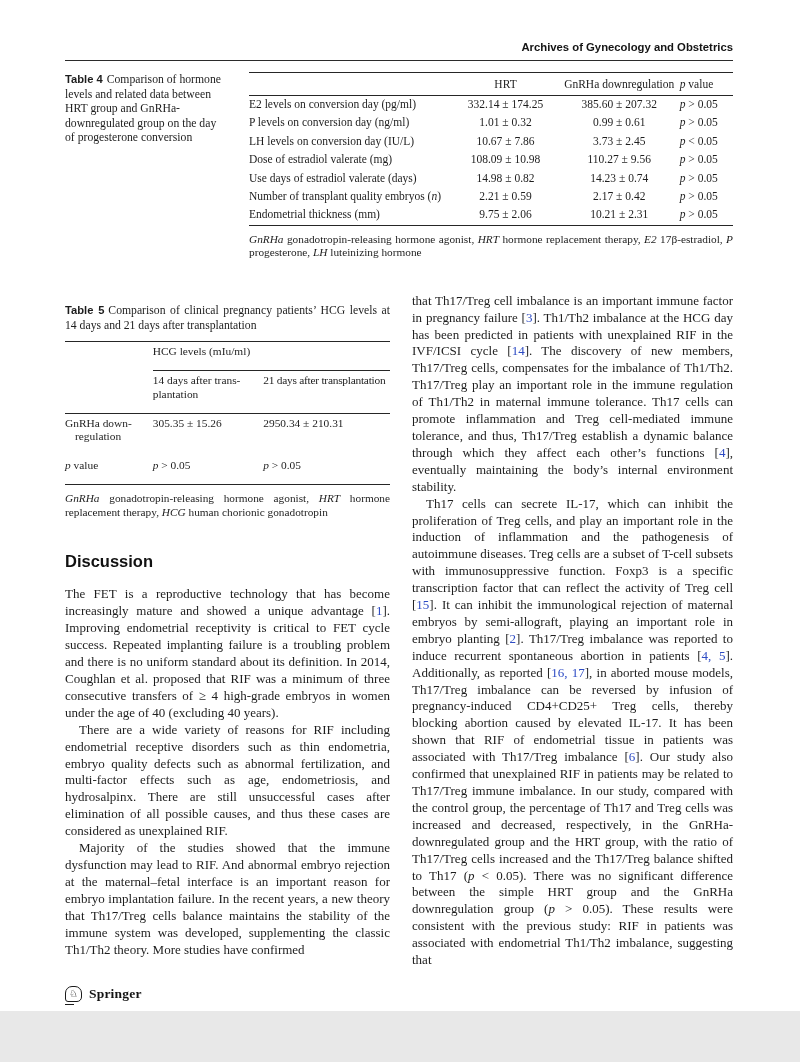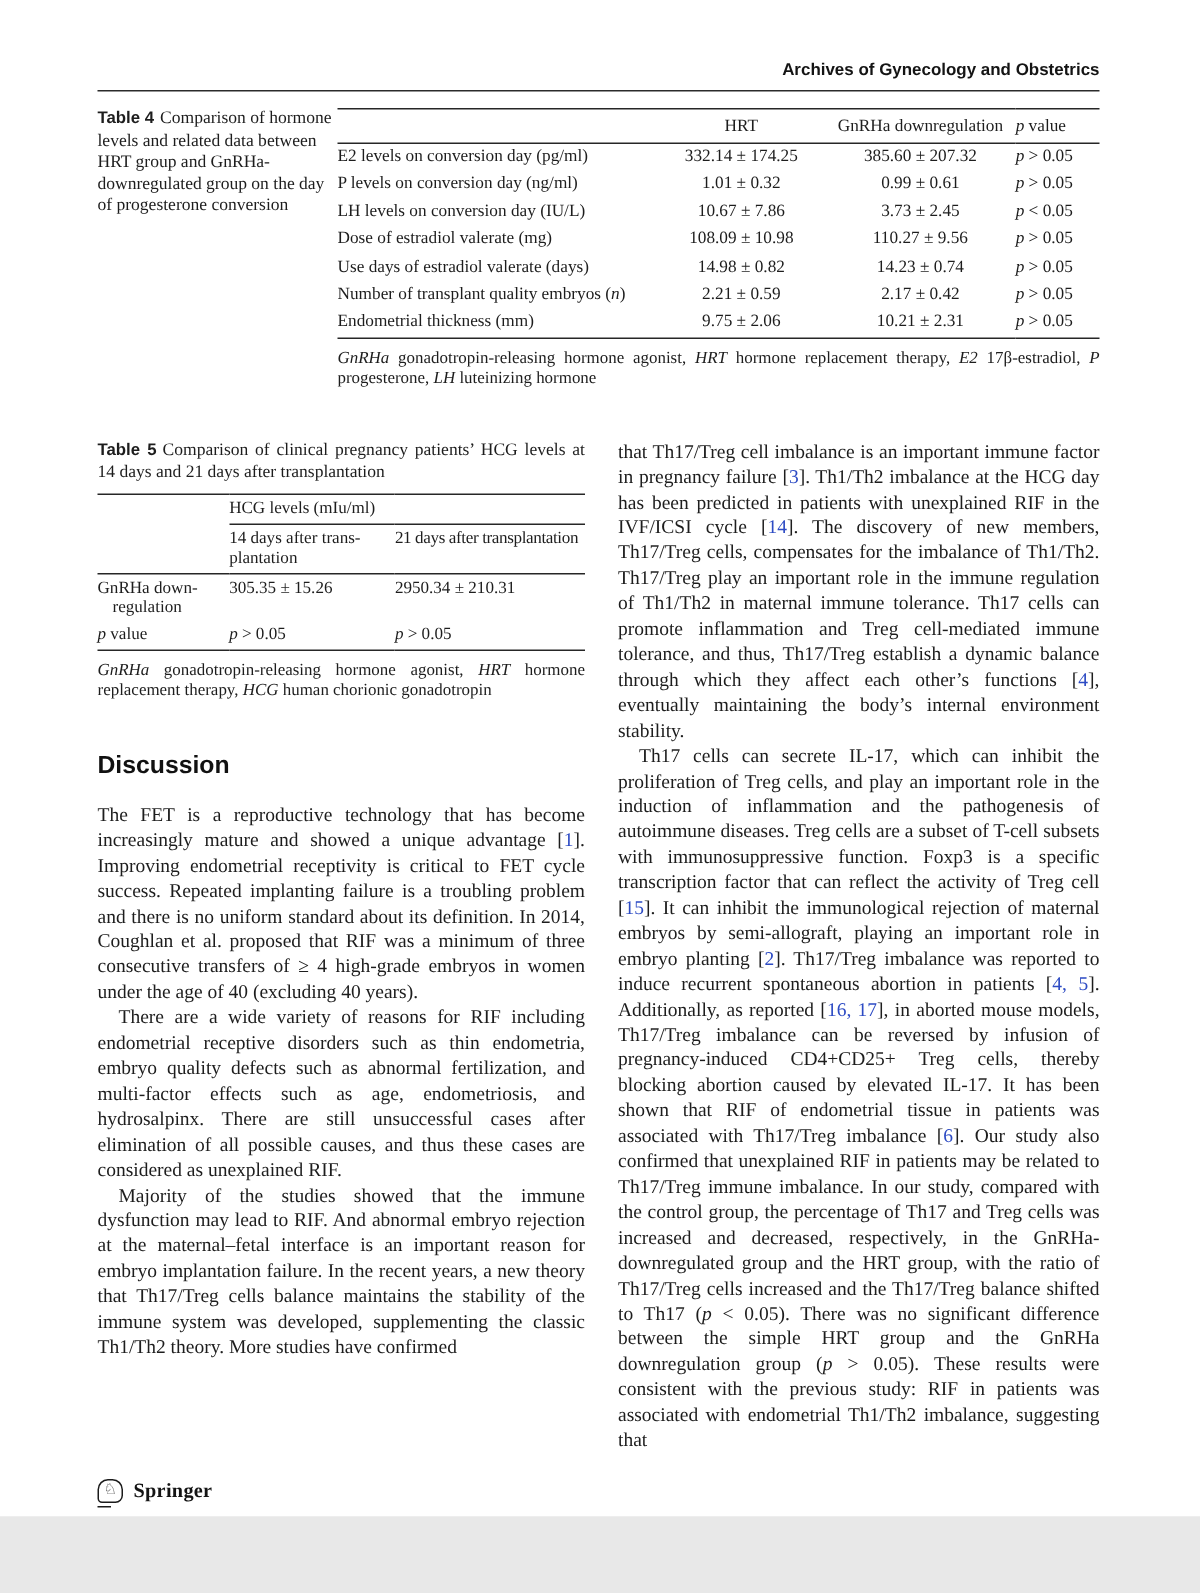--- a/index.html
+++ b/index.html
@@ -12,42 +12,42 @@
     overflow:hidden;
   }
   
   .running-head {
     text-align:right;
     font-family:"Liberation Sans", sans-serif;
     font-size:11.3px; font-weight:700; color:#141414;
     padding-bottom:7px; border-bottom:1.5px solid #2b2b2b;
   }
   
-  .t4-block { display:flex; gap:0; margin-top:11px;justify-content:space-between; }
+  .t4-block { display:flex; gap:24px; margin-top:11px;justify-content:space-between; }
   .t4-caption { flex:none; width:160px; font-size:11.7px; line-height:14.6px; text-align:left; }
   .cap-label { font-family:"Liberation Sans", sans-serif; font-weight:700; font-size:11.2px; margin-right:4px; }
   .t4-right { flex:1; min-width:0; }
   table { border-collapse:collapse; width:100%; }
   .t4 { font-size:11.5px; line-height:13.8px; border-top:1.4px solid #262626; border-bottom:1.4px solid #262626; }
   .t4 thead tr { border-bottom:1px solid #262626; }
   .t4 th { font-weight:normal; padding:4.5px 0 3.5px; }
   .t4 td { padding:2.3px 0; vertical-align:top; }
   .t4 th:nth-child(1), .t4 td:nth-child(1) { text-align:left; width:42%; }
   .t4 th:nth-child(2), .t4 td:nth-child(2) { text-align:center; width:22%; }
   .t4 th:nth-child(3), .t4 td:nth-child(3) { text-align:center; width:25%; }
   .t4 th:nth-child(4), .t4 td:nth-child(4) { text-align:left; width:11%; }
   .footnote { font-size:11.3px; line-height:13.6px; text-align:justify; margin-top:7px; }
   
-  .columns { display:flex; gap:22px; margin-top:33px; align-items:flex-start; }
+  .columns { display:flex; gap:22px; margin-top:33px; align-items:center; }
   .col-left { flex:none; width:325px; }
   .col-right { flex:1; min-width:0; }
   .t5-caption { font-size:11.7px; line-height:14.8px; text-align:justify; margin-bottom:7px; }
   .t5 { table-layout:fixed; font-size:11.4px; line-height:13.4px;
         border-top:1.4px solid #262626; border-bottom:1.4px solid #262626; }
-  .t5 th, .t5 td { font-weight:normal; text-align:left; vertical-align:top; padding:3px 4px 2px 0; }
+  .t5 th, .t5 td { font-weight:normal; text-align:left; vertical-align:top; padding:3px 4px 12px 0; }
   .t5 th.gh { border-bottom:1px solid #262626; }
   .t5 tr.t5-sub { border-bottom:1px solid #262626; }
   .t5 td:first-child { padding-left:10px; text-indent:-10px; }
   .nowrap { white-space:nowrap; letter-spacing:-0.25px; }
   
   .heading { font-family:"Liberation Sans", sans-serif; font-size:16.5px; font-weight:700;
              margin:33px 0 15px 0; color:#111; }
   .body-p { font-size:13px; line-height:16.9px; text-align:justify; margin:0;
             text-indent:14px; hyphens:auto; -webkit-hyphens:auto; }
   .body-p.noindent { text-indent:0; }

